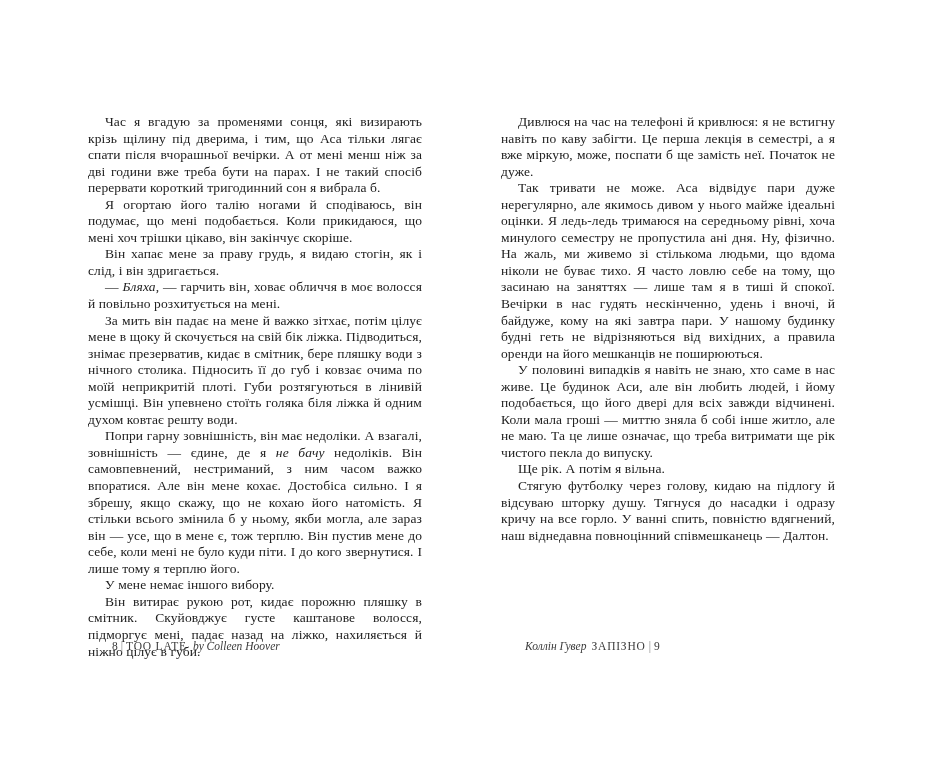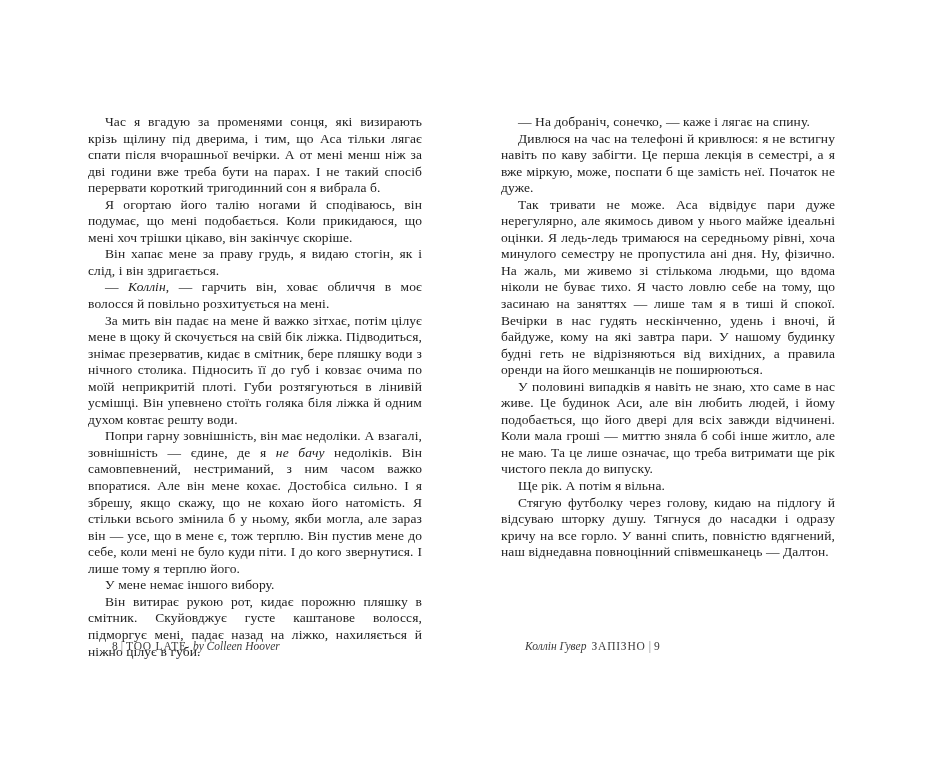--- a/index.html
+++ b/index.html
@@ -64,29 +64,28 @@
 </style>
 </head>
 <body>
 
 <div class="spread">
 
   <div class="text-block left">
       <p><span>Час я вгадую за променями сонця, які визирають крізь щілину під дверима, і тим, що Аса тільки лягає спати після вчорашньої вечірки. А от мені менш ніж за дві години вже треба бути на парах. І не такий спосіб перервати короткий тригодинний сон я вибрала б.</span></p>
       <p><span>Я огортаю його талію ногами й сподіваюсь, він подумає, що мені подобається. Коли прикидаюся, що мені хоч трішки цікаво, він закінчує скоріше.</span></p>
       <p><span>Він хапає мене за праву грудь, я видаю стогін, як і слід, і він здригається.</span></p>
-      <p><span>— </span><span class="italic">Коллін</span><span>, — гарчить він, ховає обличчя в моє волосся й повільно розхитується на мені.</span></p>
+      <p><span>— </span><span class="italic">Бляха</span><span>, — гарчить він, ховає обличчя в моє волосся й повільно розхитується на мені.</span></p>
       <p><span>За мить він падає на мене й важко зітхає, потім цілує мене в щоку й скочується на свій бік ліжка. Підводиться, знімає презерватив, кидає в смітник, бере пляшку води з нічного столика. Підносить її до губ і ковзає очима по моїй неприкритій плоті. Губи розтягуються в лінивій усмішці. Він упевнено стоїть голяка біля ліжка й одним духом ковтає решту води.</span></p>
       <p><span>Попри гарну зовнішність, він має недоліки. А взагалі, зовнішність — єдине, де я </span><span class="italic">не бачу</span><span> недоліків. Він самовпевнений, нестриманий, з ним часом важко впоратися. Але він мене кохає. Достобіса сильно. І я збрешу, якщо скажу, що не кохаю його натомість. Я стільки всього змінила б у ньому, якби могла, але зараз він — усе, що в мене є, тож терплю. Він пустив мене до себе, коли мені не було куди піти. І до кого звернутися. І лише тому я терплю його.</span></p>
       <p><span>У мене немає іншого вибору.</span></p>
       <p><span>Він витирає рукою рот, кидає порожню пляшку в смітник. Скуйовджує густе каштанове волосся, підморгує мені, падає назад на ліжко, нахиляється й ніжно цілує в губи.</span></p>
     </div>
 
   <div class="text-block right">
-      <p><span>— На добраніч, сонечко, — каже і лягає на спину.</span></p>
       <p><span>Дивлюся на час на телефоні й кривлюся: я не встигну навіть по каву забігти. Це перша лекція в семестрі, а я вже міркую, може, поспати б ще замість неї. Початок не дуже.</span></p>
       <p><span>Так тривати не може. Аса відвідує пари дуже нерегулярно, але якимось дивом у нього майже ідеальні оцінки. Я ледь-ледь тримаюся на середньому рівні, хоча минулого семестру не пропустила ані дня. Ну, фізично. На жаль, ми живемо зі стількома людьми, що вдома ніколи не буває тихо. Я часто ловлю себе на тому, що засинаю на заняттях — лише там я в тиші й спокої. Вечірки в нас гудять нескінченно, удень і вночі, й байдуже, кому на які завтра пари. У нашому будинку будні геть не відрізняються від вихідних, а правила оренди на його мешканців не поширюються.</span></p>
       <p><span>У половині випадків я навіть не знаю, хто саме в нас живе. Це будинок Аси, але він любить людей, і йому подобається, що його двері для всіх завжди відчинені. Коли мала гроші — миттю зняла б собі інше житло, але не маю. Та це лише означає, що треба витримати ще рік чистого пекла до випуску.</span></p>
       <p><span>Ще рік. А потім я вільна.</span></p>
       <p><span>Стягую футболку через голову, кидаю на підлогу й відсуваю шторку душу. Тягнуся до насадки і одразу кричу на все горло. У ванні спить, повністю вдягнений, наш віднедавна повноцінний співмешканець — Далтон.</span></p>
     </div>
 
   <div class="page-footer left">
     <span class="footer-num">8</span><span class="footer-sep">|</span><span class="footer-title">TOO LATE</span><span class="footer-byline">by Colleen Hoover</span>
   </div>

